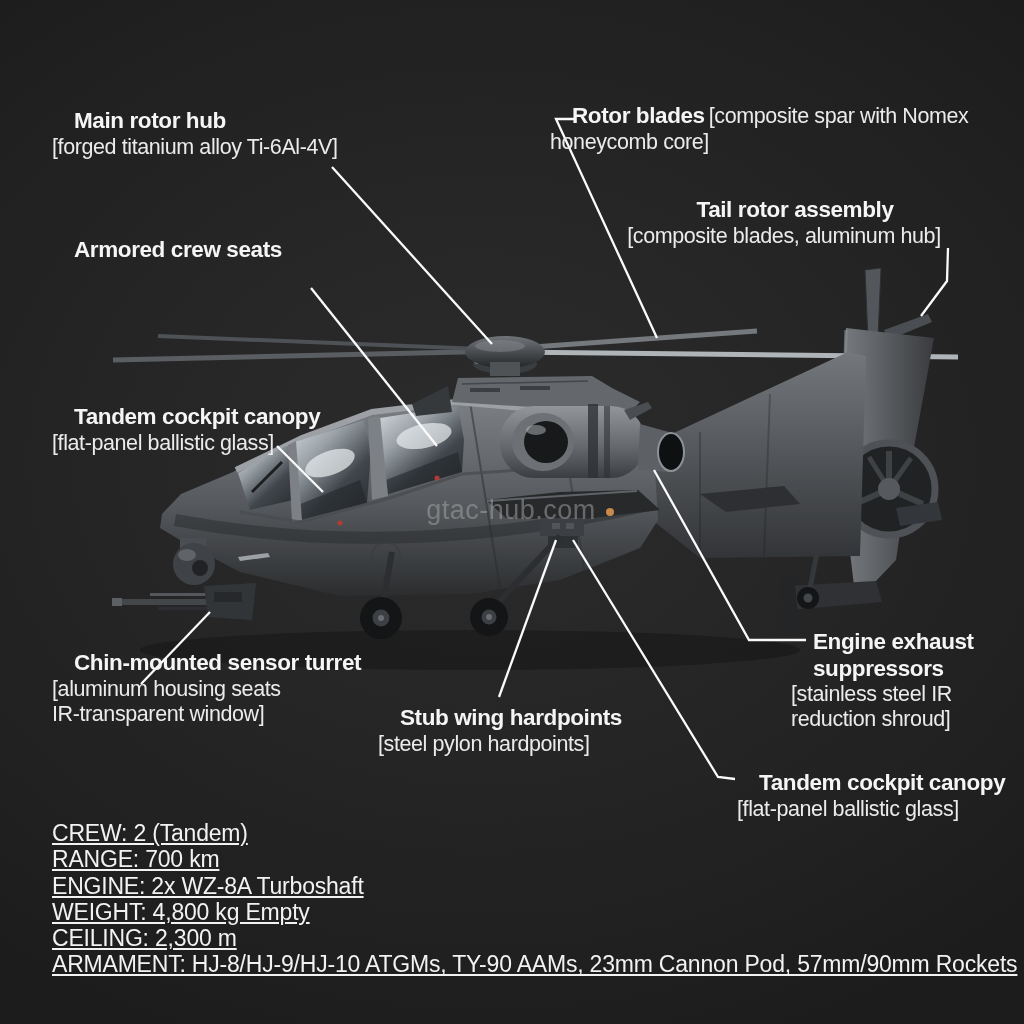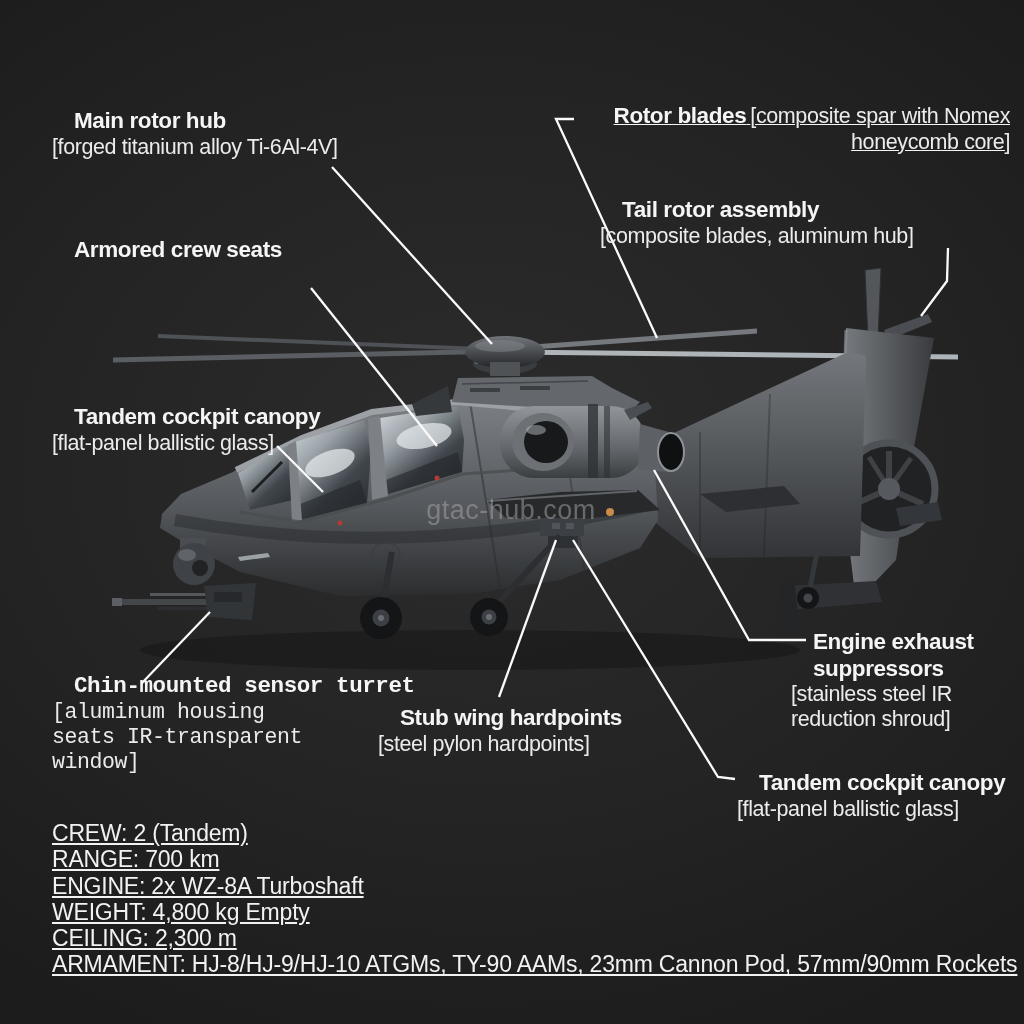--- a/index.html
+++ b/index.html
@@ -7,28 +7,28 @@
     position:relative;width:1024px;height:1024px;overflow:hidden;
     background:radial-gradient(ellipse 78% 62% at 47% 45%, #2c2c2d 0%, #242425 55%, #1c1c1d 100%);
     font-family:"Liberation Sans",sans-serif;
   }
   .stage svg.scene{position:absolute;left:0;top:0;width:1024px;height:1024px;}
   .callout{position:absolute;color:#f5f5f6;letter-spacing:-0.4px;line-height:1.18;}
   .c-title{font-weight:700;font-size:22.5px;white-space:nowrap;margin-left:22px;}
   .c-detail{font-weight:400;font-size:21.5px;color:#ebebec;white-space:nowrap;}
   .wrap-title .c-title{white-space:normal;}
   .wrap-detail .c-detail{white-space:normal;}
-  .inline{text-align:right;text-decoration:underline;}
+  .inline{text-align:left;}
   .inline .c-title,.inline .c-detail{display:inline;white-space:normal;}
   .co-main-rotor-hub{left:52px;top:108px;}
   .co-rotor-blades{left:550px;top:103px;width:460px;}
-  .co-tail-rotor{left:600px;top:197px;width:368px;text-align:left;}
+  .co-tail-rotor{left:600px;top:197px;width:368px;text-align:center;}
   .co-armored-seats{left:52px;top:237px;}
   .co-tandem-left{left:52px;top:404px;}
-  .co-chin-turret{left:52px;top:673px;width:256px;font-family:Liberation Mono, monospace;}
+  .co-chin-turret{left:52px;top:650px;width:256px;}
   .co-stub-wing{left:378px;top:705px;}
   .co-engine-exhaust{left:791px;top:629px;width:212px;}
   .co-tandem-right{left:737px;top:770px;}
   .specs{position:absolute;left:52px;top:820px;font-size:23px;line-height:26.3px;color:#f2f2f3;letter-spacing:-0.2px;}
   .spec-line{white-space:nowrap;text-decoration:underline;}
   .wm{font-size:27px;letter-spacing:0.5px;fill:#a9a9a9;opacity:0.5;font-family:"Liberation Sans",sans-serif;}
 </style>
 </head>
 <body>
 

